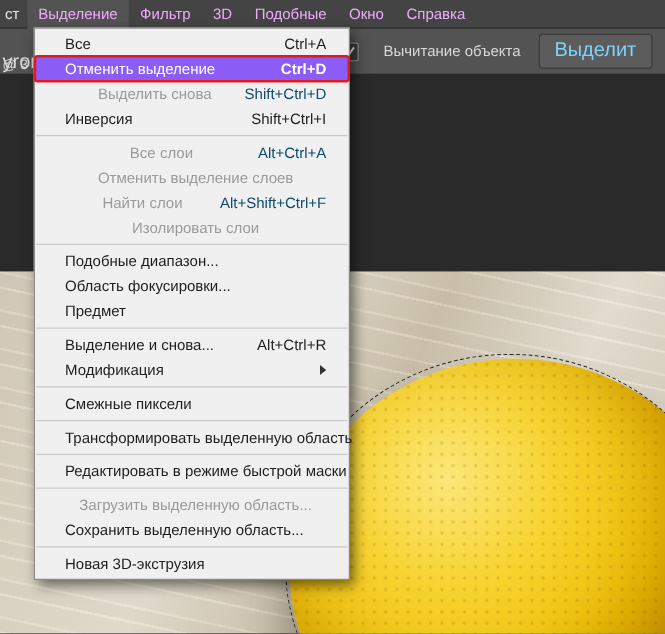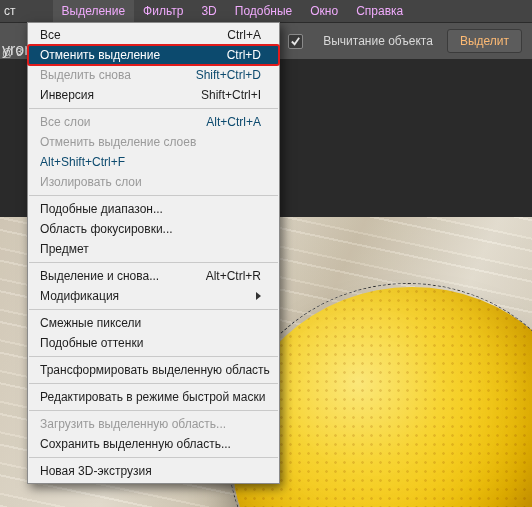--- a/index.html
+++ b/index.html
@@ -1,53 +1,53 @@
 <!DOCTYPE html>
 <html><head>
 <meta charset="utf-8">
 <style>
   html,body{margin:0;padding:0;width:532px;height:507px;overflow:hidden;background:#1e1e1e;font-family:"Segoe UI",Tahoma,Arial,sans-serif;font-size:12px;color:#e6e6e6;}
-  .menubar{display:flex;align-items:center;height:22px;background:#444444;border-bottom:1px solid #2b2b2b;user-select:none;gap:31px;}
+  .menubar{display:flex;align-items:center;height:22px;background:#444444;border-bottom:1px solid #2b2b2b;user-select:none;}
   .menubar-frag{color:#e6e6e6;padding:0 6px 0 4px;line-height:22px;}
   .menubar-item{padding:4px 9px;line-height:22px;color:#f0abfc;cursor:default;}
   .menubar-item.open{background:#535353;}
   .optionsbar{display:flex;align-items:center;height:36px;background:#535353;border-bottom:1px solid #2b2b2b;position:relative;}
   .opt-frag-left{position:absolute;left:2px;top:18px;color:#d9d9d9;font-size:16px;}
   .opt-frag-left2{position:absolute;left:2px;top:23px;color:#d9d9d9;font-size:11px;}
   .opt-right-cluster{position:absolute;right:10px;top:0;height:36px;display:flex;align-items:center;gap:14px;}
   .opt-label{color:#d9d9d9;font-size:12px;}
   .checkbox{display:inline-flex;align-items:center;gap:20px;text-align:right;}
   .chk{width:13px;height:13px;border:1px solid #8a8a8a;border-radius:2px;display:flex;align-items:center;justify-content:center;background:#3a3a3a;}
   .chk svg{width:11px;height:11px;}
-  .opt-btn{background:#5c5c5c;border:1px solid #3b3b3b;border-radius:3px;padding:4px 12px;color:#fdba74;font-size:12px;}
+  .opt-btn{background:#5c5c5c;border:1px solid #3b3b3b;border-radius:3px;padding:4px 12px;color:#7dd3fc;font-size:16px;}
   .canvas-area{position:absolute;left:0;top:59px;width:532px;height:448px;overflow:hidden;}
   .canvas-bg{position:absolute;inset:0;background:#2a2a2a;}
   .lemon-scene{position:absolute;left:0;top:158px;right:0;bottom:0;overflow:hidden;}
   .wood{position:absolute;inset:0;background:
     repeating-linear-gradient(12deg,rgba(255,255,255,0.14) 0 2px,rgba(0,0,0,0.04) 2px 12px,rgba(255,255,255,0.09) 12px 14px,rgba(0,0,0,0.03) 14px 30px),
     linear-gradient(115deg,#d7cdbb 0%,#e8e1d2 35%,#cfc4ae 55%,#e9e3d5 75%,#d2c8b4 100%);
     filter:blur(0.2px);}
   .lemon{position:absolute;right:-60px;bottom:-120px;width:360px;height:340px;border-radius:50%;
     background:
      radial-gradient(circle at 35% 28%,#fbe77a 0%,#f7d433 25%,#f3c200 55%,#d99f00 82%,#a87600 100%);
     box-shadow:inset -40px -50px 80px rgba(120,70,0,0.55),0 30px 40px rgba(0,0,0,0.35);}
   .lemon::after{content:"";position:absolute;inset:0;border-radius:50%;
     background-image:radial-gradient(rgba(167,110,0,0.35) 1px,transparent 1.6px);
     background-size:9px 9px;mix-blend-mode:multiply;opacity:.65;}
   .marquee{position:absolute;right:-56px;bottom:-116px;width:360px;height:340px;border-radius:50%;
     border:1.5px dashed #1d1d1d;box-sizing:border-box;filter:drop-shadow(0 0 0.6px #fff);opacity:.9;}
   .dropdown{position:absolute;left:27px;top:22px;width:251px;background:#f0f0f0;border:1px solid #8a8a8a;
     box-shadow:3px 4px 10px rgba(0,0,0,0.55);padding:2px 0;}
-  .menurow{display:flex;align-items:center;height:20px;padding:0 18px 0 12px;color:#1e1e1e;white-space:nowrap;}
+  .menurow{display:flex;align-items:center;height:20px;padding:0 18px 0 24px;color:#1e1e1e;white-space:nowrap;}
   .menurow .lbl{flex:1;}
   .menurow .shcut{color:#1e1e1e;font-size:12px;}
-  .menurow.disabled{color:#9a9a9a;}
+  .menurow.disabled{color:#9a9a9a;text-align:center;}
   .menurow.disabled .shcut{color:#0c4a6e;}
-  .menurow.highlight{background:#0c4a6e;color:#ffffff;align-items:center;}
-  .menurow.highlight .shcut{color:#ffffff;}
+  .menurow.highlight{background:#8b5cf6;color:#ffffff;align-items:center;}
+  .menurow.highlight .shcut{color:#ffffff;font-weight:bold;}
   .menurow.hassub::after{content:"";margin-left:6px;border-left:5px solid #333;border-top:4px solid transparent;border-bottom:4px solid transparent;}
   .menurow.ring{outline:2px solid #e11b1b;outline-offset:-1px;border-radius:2px;}
   .menusep{height:1px;margin:3px 1px;background:#c9c9c9;}
 </style>
 </head>
 <body>
 
 <div class="menubar">
   <span class="menubar-frag">ст</span>
   <div id="menubar-items" style="display: flex;">
@@ -105,20 +105,21 @@
     </div>
     <div class="menusep"></div>
     <div class="menurow disabled">
       <span class="lbl">Все слои</span>
       <span class="shcut">Alt+Ctrl+A</span>
     </div>
     <div class="menurow disabled">
       <span class="lbl">Отменить выделение слоев</span>
     </div>
     <div class="menurow disabled">
+      <span class="lbl">Найти слои</span>
       <span class="shcut">Alt+Shift+Ctrl+F</span>
     </div>
     <div class="menurow disabled">
       <span class="lbl">Изолировать слои</span>
     </div>
     <div class="menusep"></div>
     <div class="menurow">
       <span class="lbl">Подобные диапазон...</span>
     </div>
     <div class="menurow">
@@ -132,23 +133,20 @@
       <span class="lbl">Выделение и снова...</span>
       <span class="shcut">Alt+Ctrl+R</span>
     </div>
     <div class="menurow hassub">
       <span class="lbl">Модификация</span>
     </div>
     <div class="menusep"></div>
     <div class="menurow">
       <span class="lbl">Смежные пиксели</span>
     </div>
-    <div class="menurow">
-      <span class="lbl">Подобные оттенки</span>
-    </div>
     <div class="menusep"></div>
     <div class="menurow">
       <span class="lbl">Трансформировать выделенную область</span>
     </div>
     <div class="menusep"></div>
     <div class="menurow">
       <span class="lbl">Редактировать в режиме быстрой маски</span>
     </div>
     <div class="menusep"></div>
     <div class="menurow disabled">

